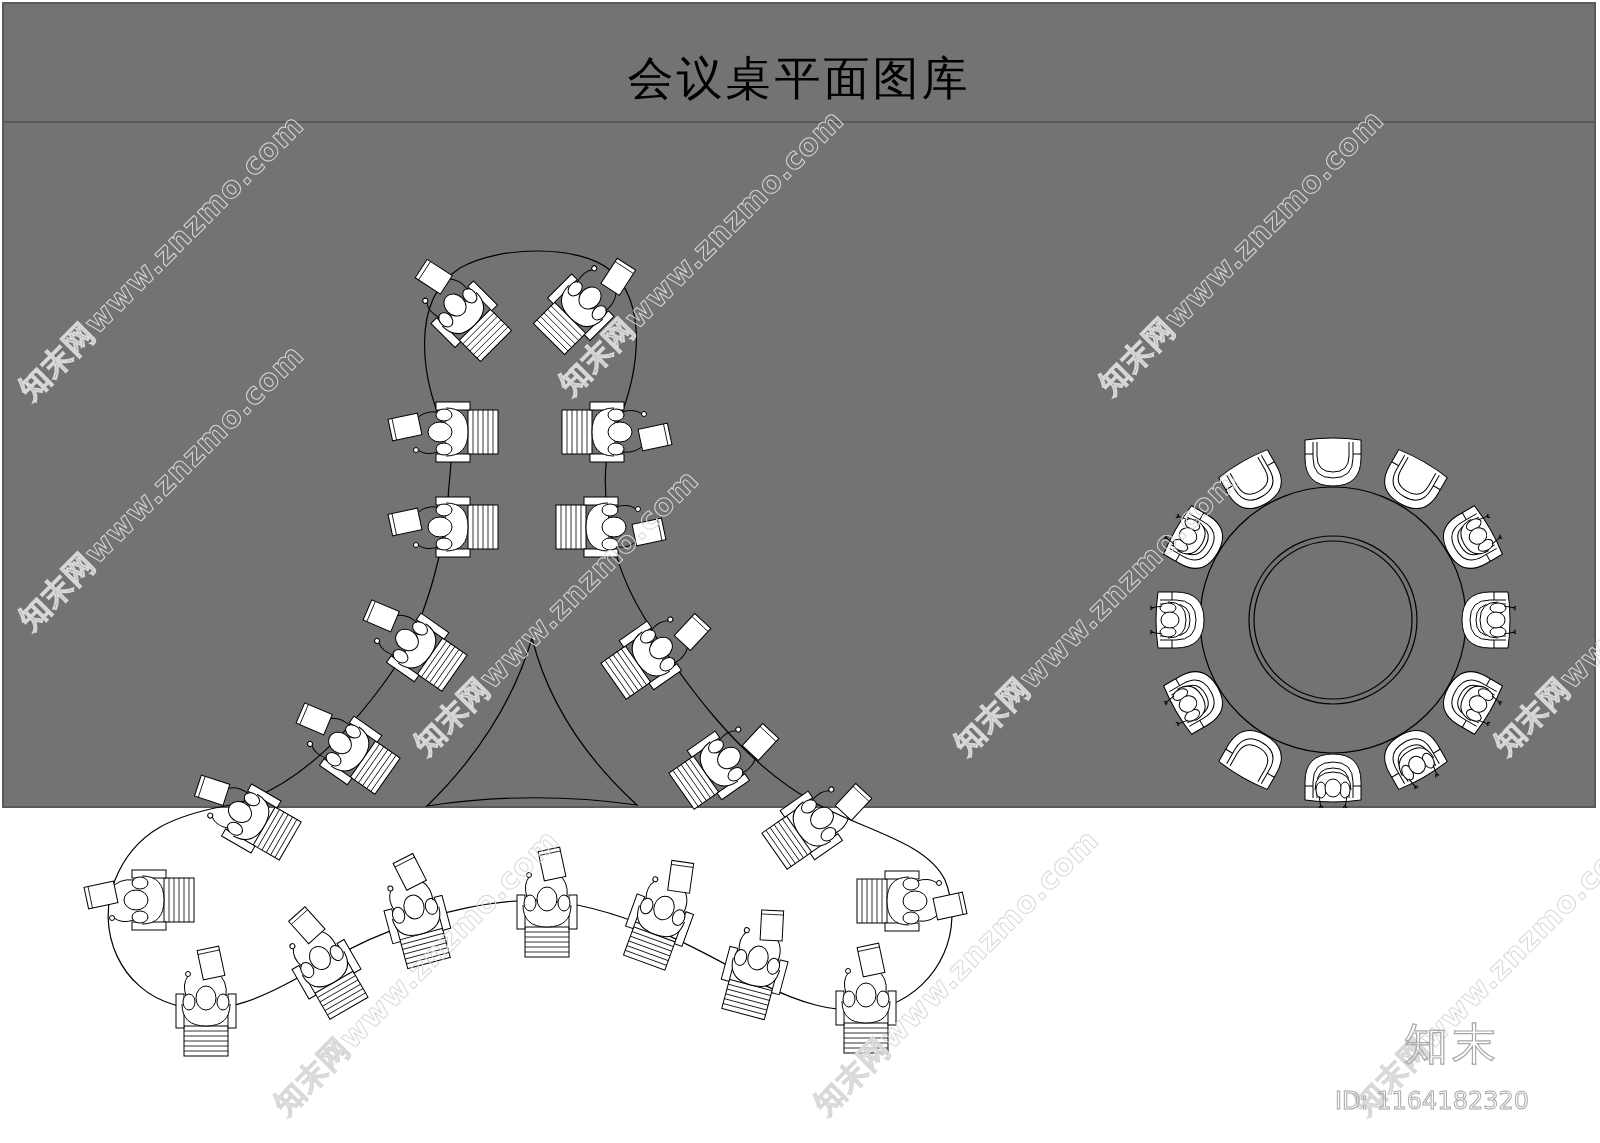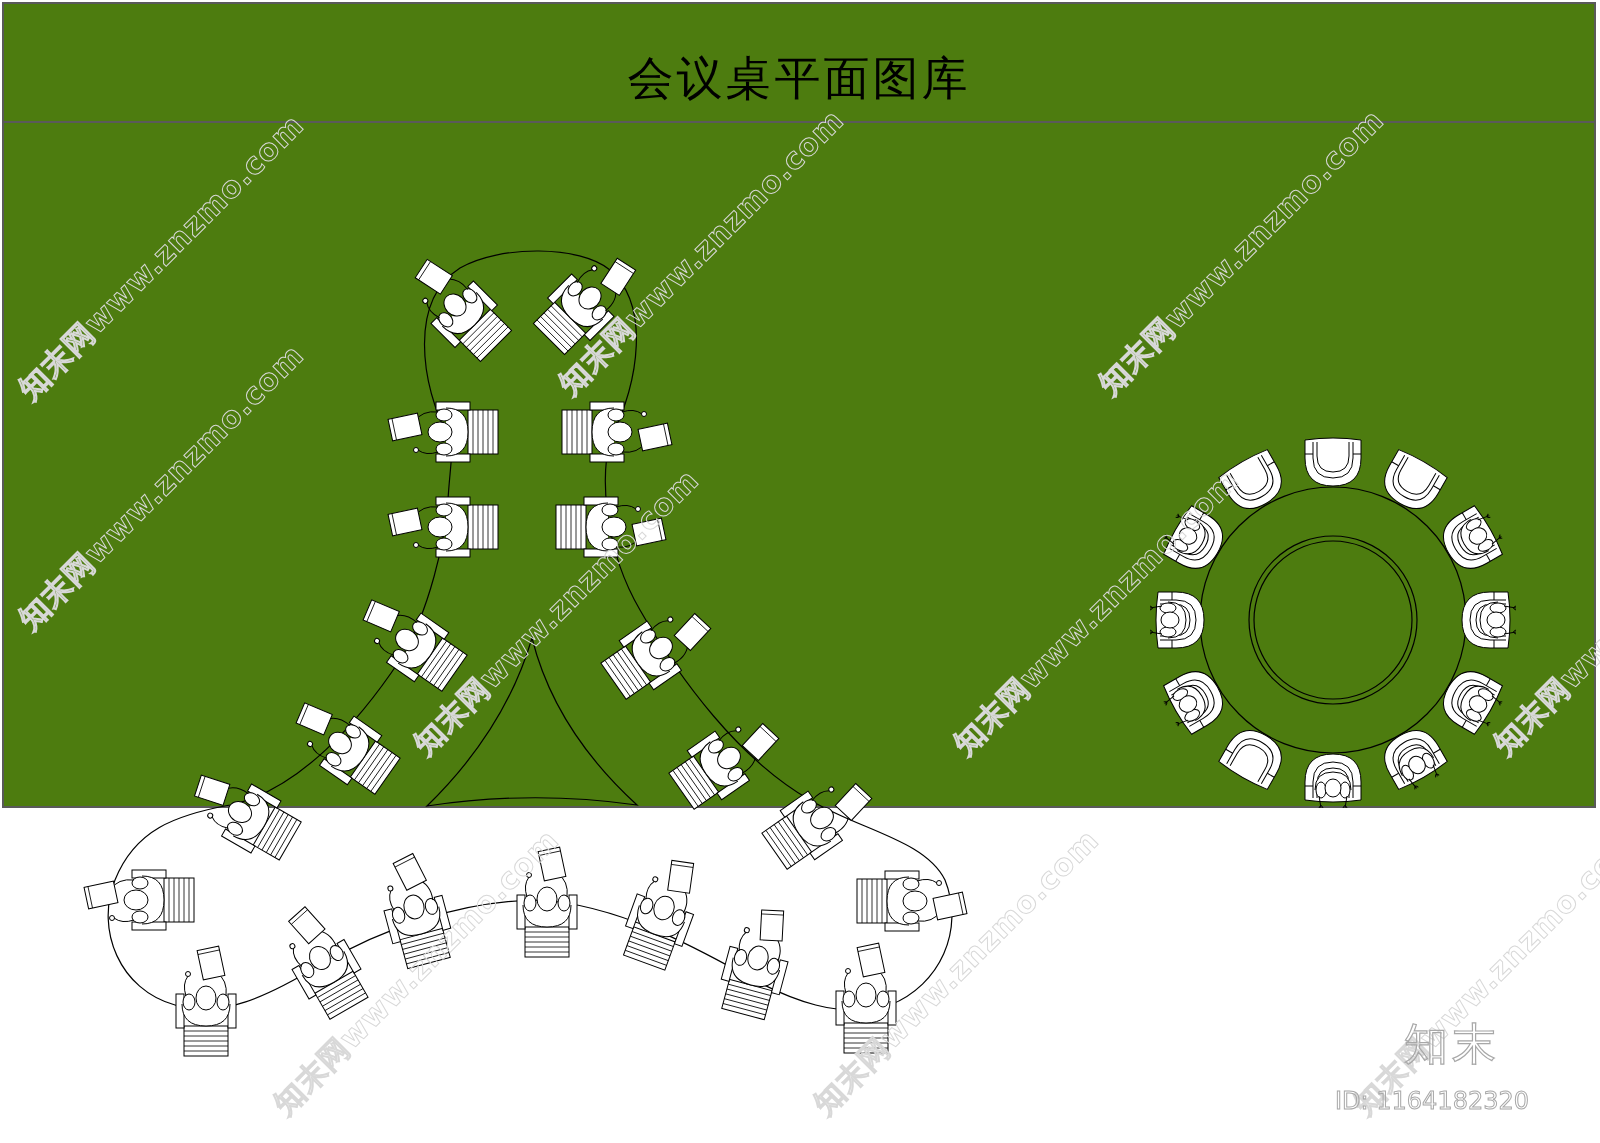--- a/index.html
+++ b/index.html
@@ -1,17 +1,17 @@
 <!DOCTYPE html>
 <html><head>
 <meta charset="utf-8">
 <style>
   html,body{margin:0;padding:0;background:#ffffff;}
   body{width:1600px;height:1143px;position:relative;overflow:hidden;font-family:"DejaVu Sans",sans-serif;}
-  .sheet{position:absolute;left:2px;top:2px;width:1594px;height:806px;border:2px solid #5a5a5a;box-sizing:border-box;background:#4d7c0f;}
+  .sheet{position:absolute;left:2px;top:2px;width:1594px;height:806px;border:2px solid #5a5a5a;box-sizing:border-box;background:#737373;}
   .header{position:absolute;left:0;top:0;width:100%;height:119px;border-bottom:2px solid #5a5a5a;box-sizing:border-box;}
   .title{position:absolute;left:0;right:0;top:46px;text-align:center;font-family:"DejaVu Serif","Liberation Serif",serif;font-size:46px;line-height:56px;color:#000;letter-spacing:3px;}
   svg.drawing{position:absolute;left:0;top:0;}
   .wm{position:absolute;font-family:"DejaVu Sans",sans-serif;font-weight:bold;font-size:30px;color:transparent;-webkit-text-stroke:1px #d8d8d8;transform-origin:0 0;transform:rotate(-45deg);white-space:nowrap;letter-spacing:1px;}
   .brand{position:absolute;right:48px;top:1012px;width:200px;text-align:center;}
   .brand-logo{font-family:"DejaVu Sans",sans-serif;font-size:44px;line-height:64px;color:transparent;-webkit-text-stroke:1.2px #a8a8a8;letter-spacing:4px;}
   .brand-id{font-family:"DejaVu Sans",sans-serif;font-size:24px;line-height:34px;color:transparent;-webkit-text-stroke:1px #a8a8a8;margin-top:8px;white-space:nowrap;margin-left:-40px;}
 </style>
 </head>
 <body>

